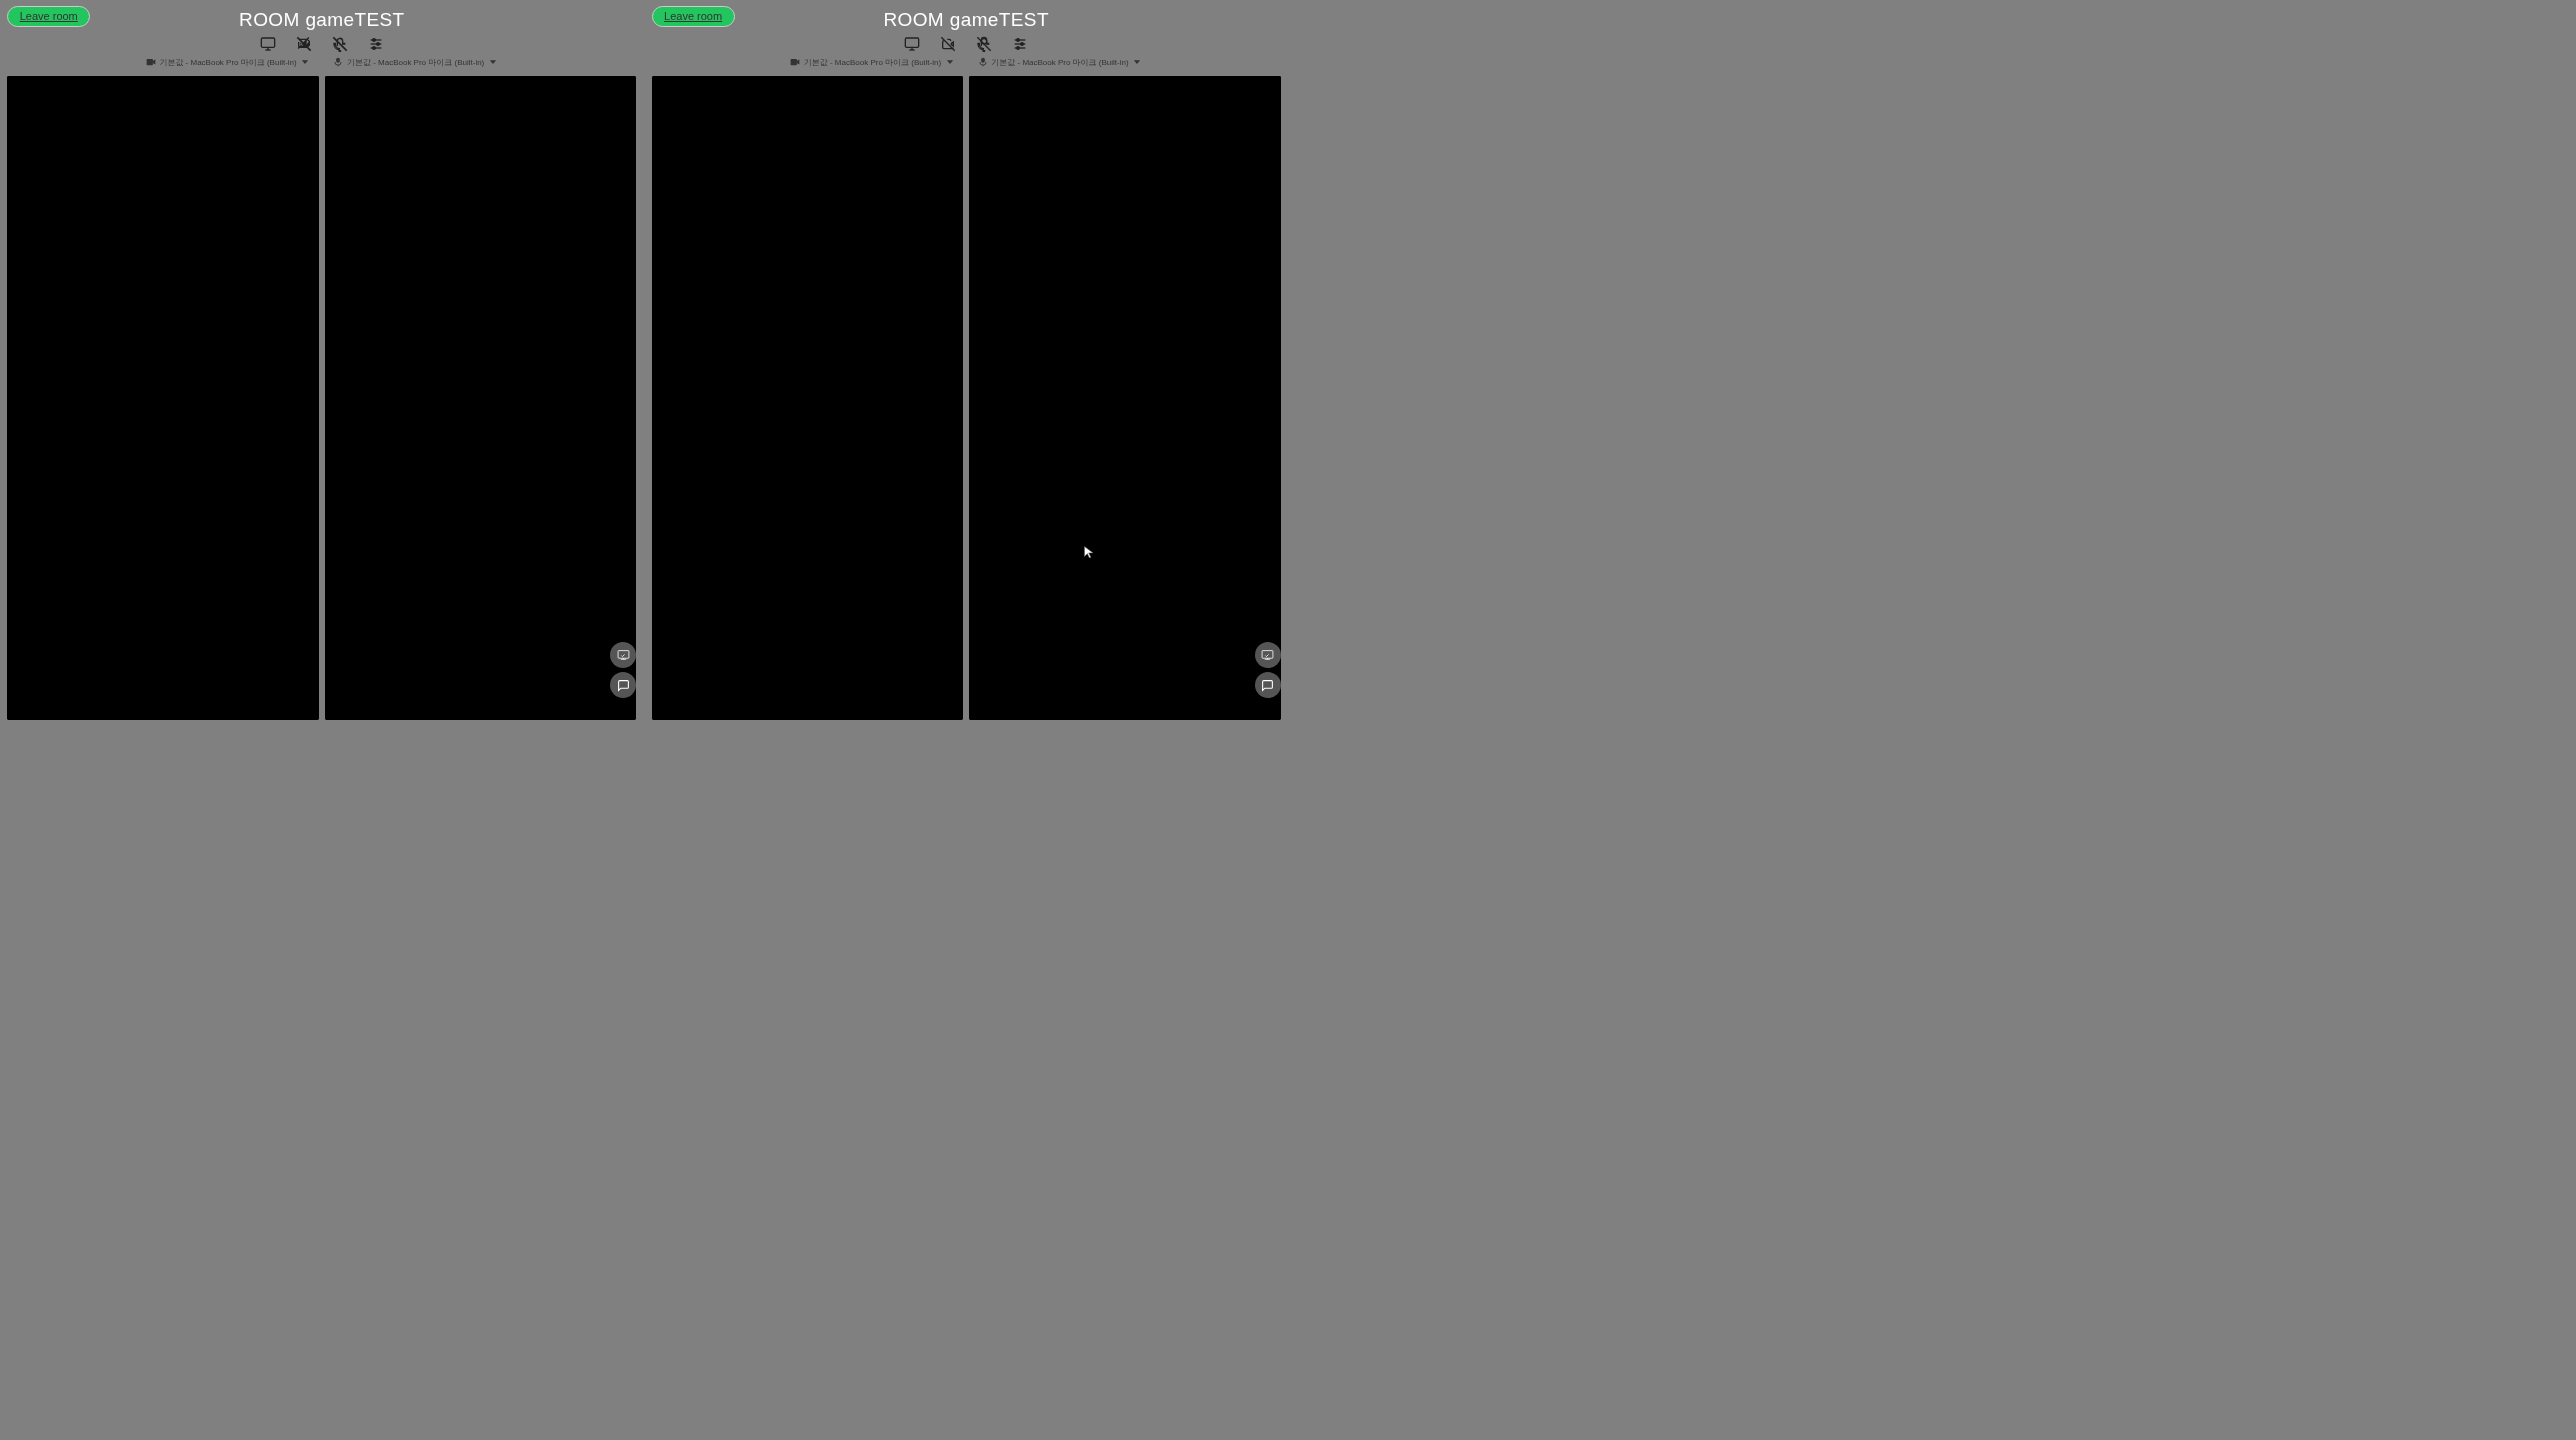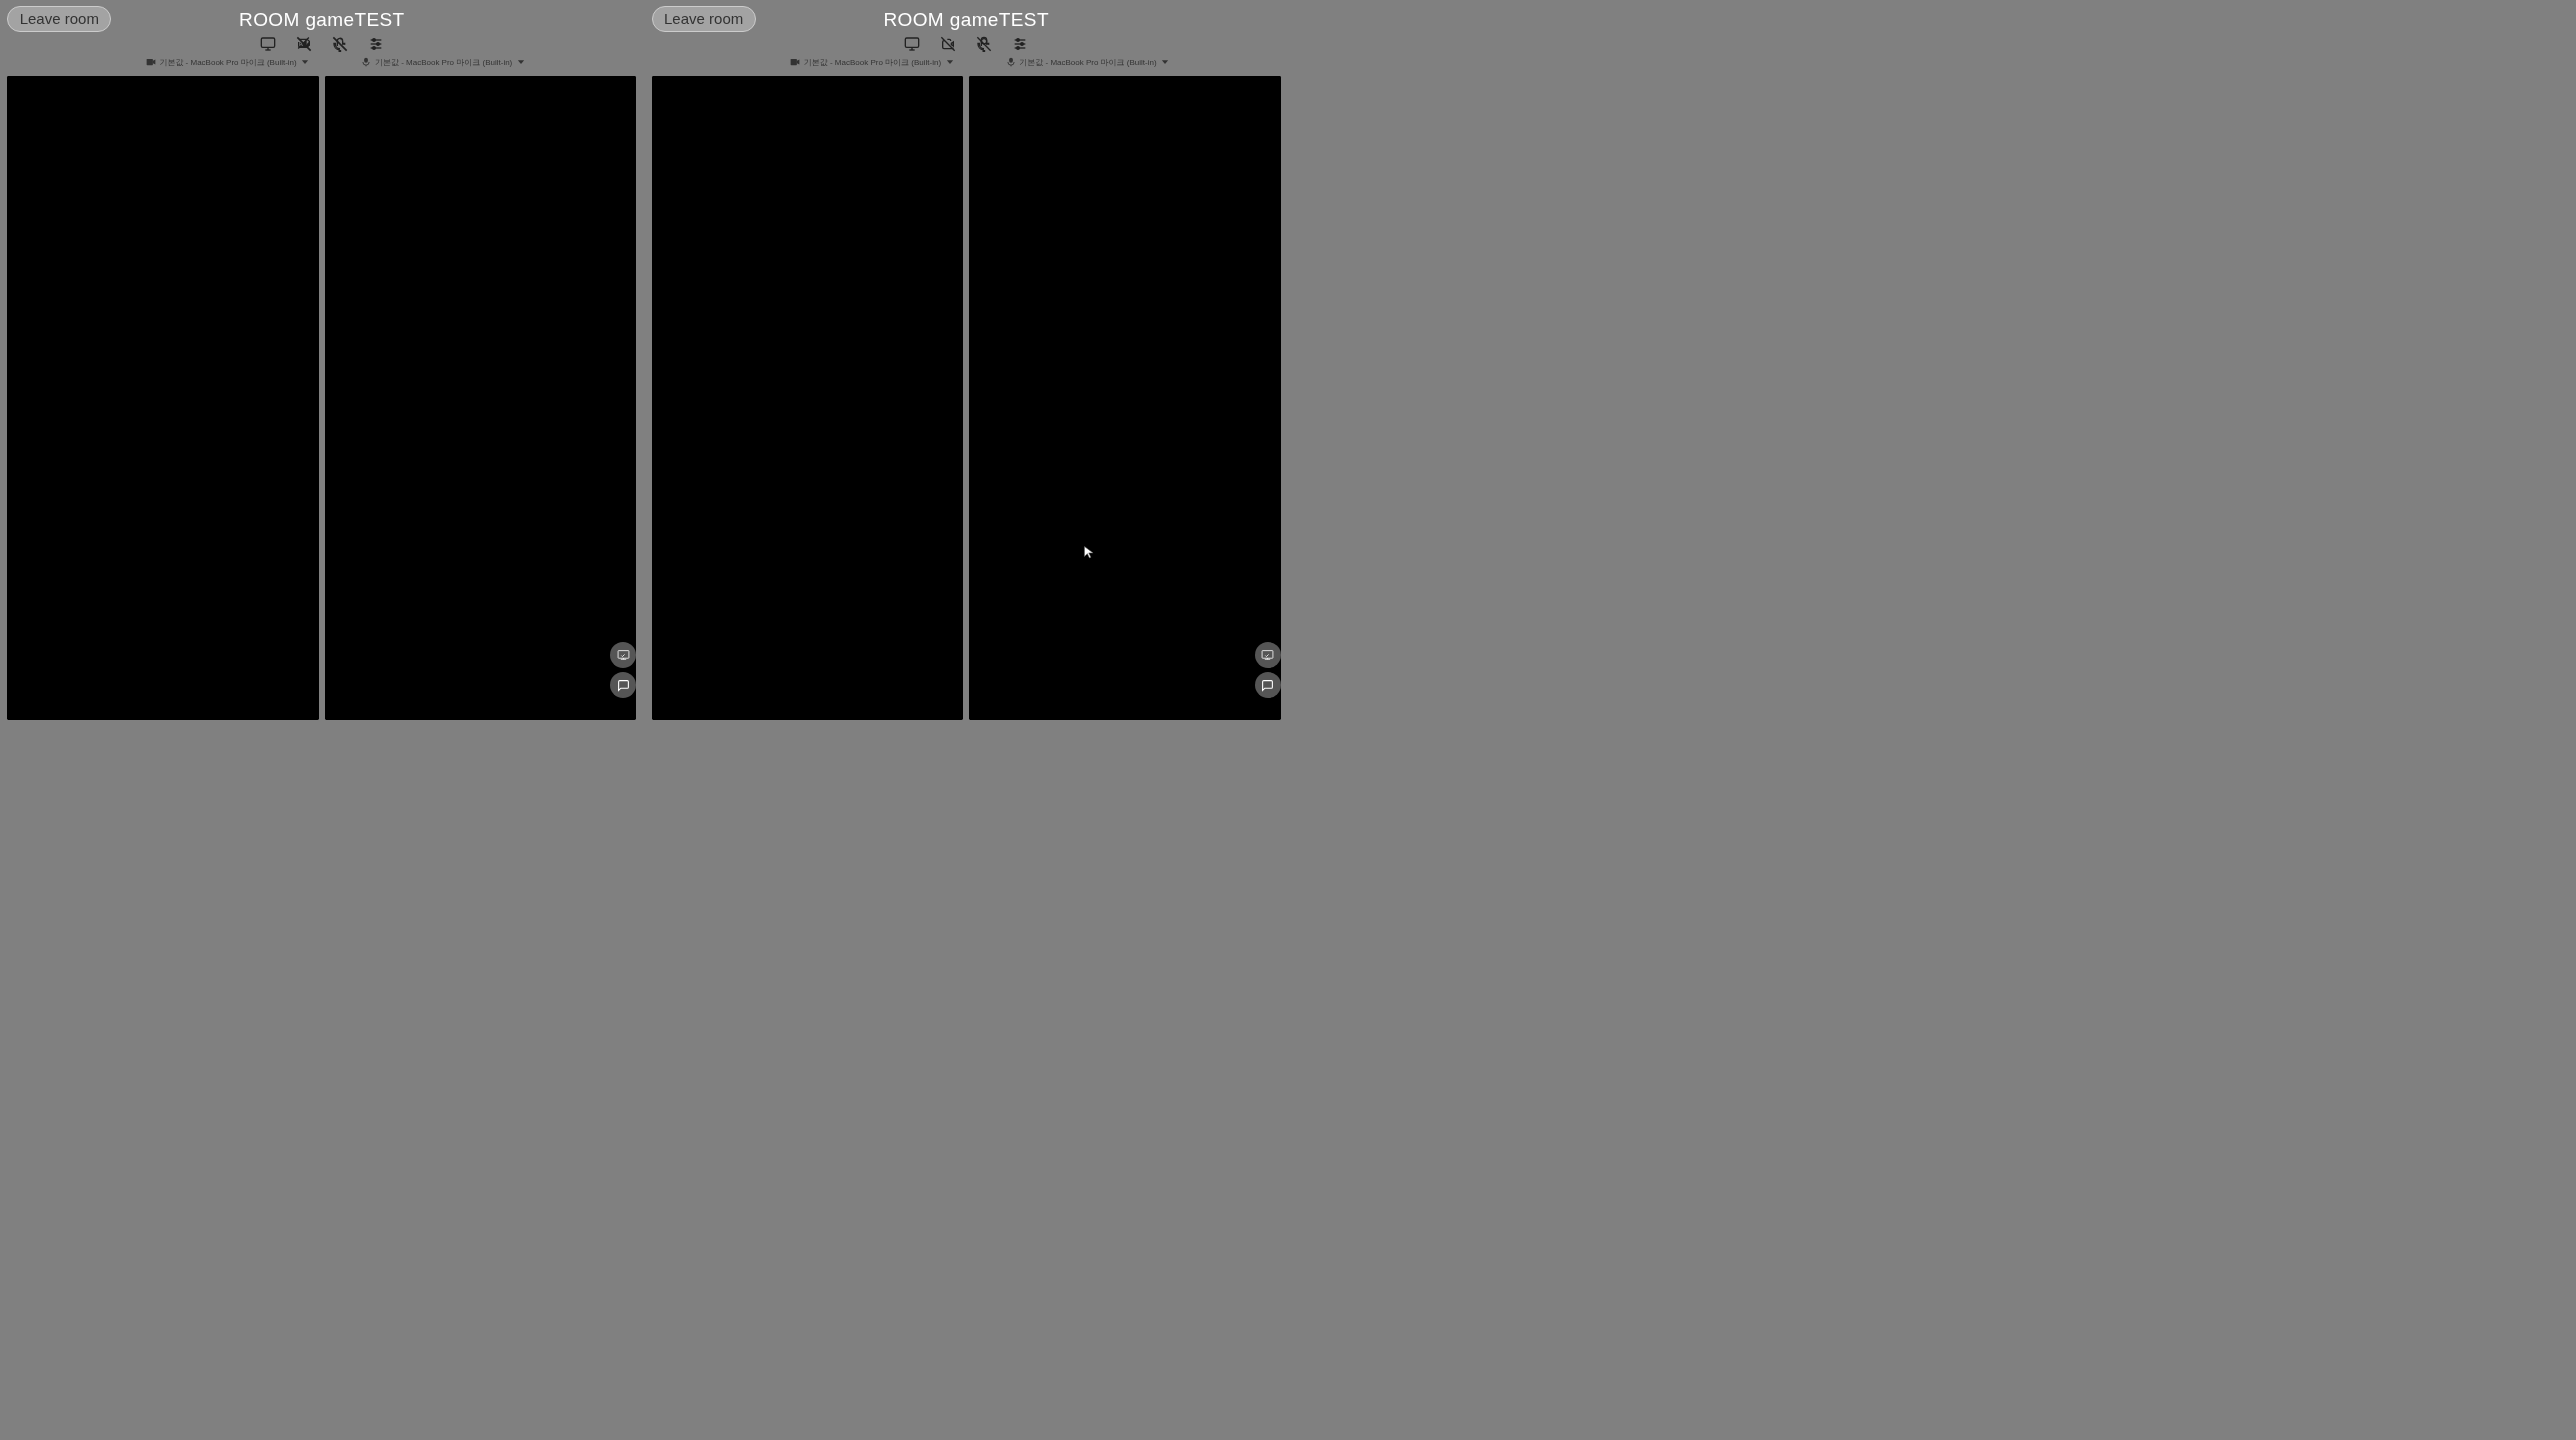--- a/index.html
+++ b/index.html
@@ -26,28 +26,29 @@
       width: 0.7px;
       height: 100%;
       background: #999;
       flex-shrink: 0;
     }
 
     .leave-btn {
       position: absolute;
       top: 5.8px;
       left: 7.2px;
-      background: #a3a3a3;
+      background: #22c55e;
       border: 0.7px solid #ccc;
       border-radius: 14.4px;
       padding: 3.6px 11.5px;
-      font-size: 15px;
+      font-size: 11px;
       cursor: pointer;
       color: #333;
       z-index: 10;
+      text-decoration: underline;
     }
 
     .room-title {
       margin-top: 8.7px;
       font-size: 19px;
       font-weight: 400;
       color: #ffffff;
       letter-spacing: 0.02em;
     }
 
@@ -73,21 +74,20 @@
       margin-top: 4.3px;
     }
 
     .device-item {
       display: flex;
       align-items: center;
       gap: 3.6px;
       font-size: 8px;
       color: #333;
       cursor: pointer;
-      margin-left: 28px;
     }
 
     .device-item svg {
       width: 10px;
       height: 10px;
     }
 
     .video-grid {
       display: flex;
       gap: 5.8px;

